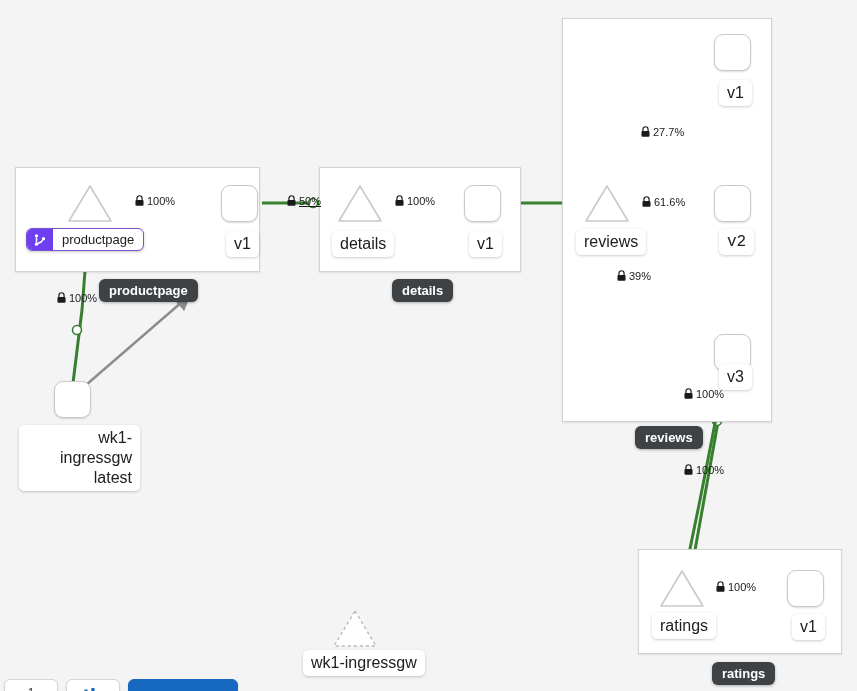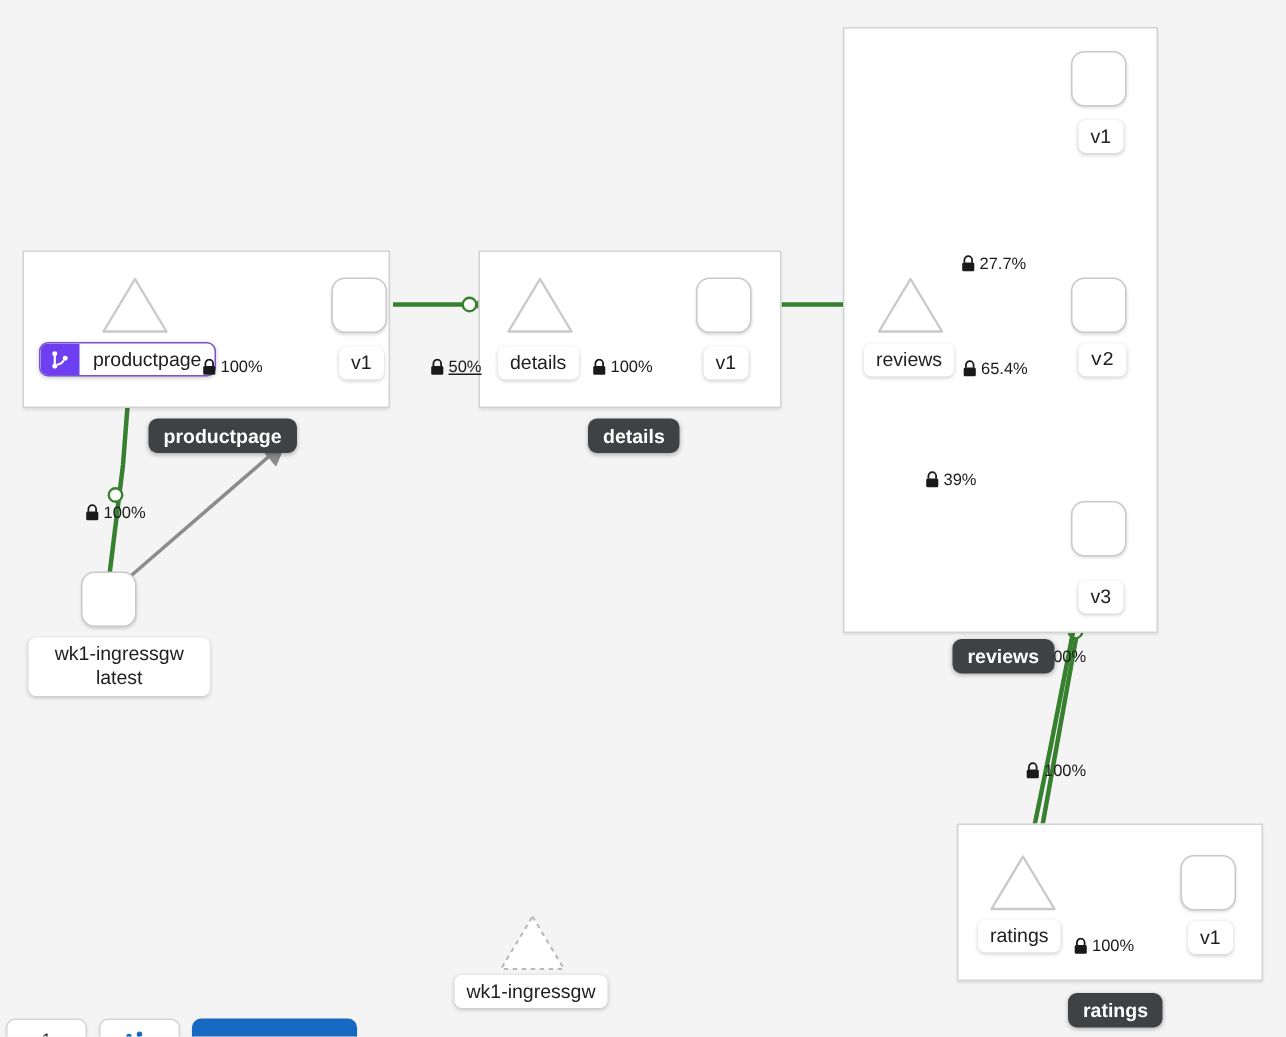--- a/index.html
+++ b/index.html
@@ -31,24 +31,24 @@
     background:#ffffff;border:1.5px solid #c9c9c9;
     box-shadow:0 1px 2px rgba(0,0,0,.14);
     box-sizing:border-box;
   }
 
   .nlabel{
     position:absolute;
     background:#ffffff;
     border-radius:5px;
     padding:3px 8px;
-    font-size:13px;
+    font-size:16px;
     color:#202020;
     white-space:pre-line;
-    text-align:center;
+    text-align:right;
     box-shadow:0 1px 3px rgba(0,0,0,.20);
     line-height:1.25;
   }
 
   
   .badge-label{
     position:absolute;
     display:flex;align-items:stretch;
     border:1.5px solid #7a52cc;
     border-radius:6px;
@@ -79,21 +79,20 @@
   }
 
   
   .elabel{
     position:absolute;
     display:flex;align-items:flex-start;gap:2px;
     font-size:11px;
     color:#1a1a1a;
     white-space:nowrap;
     pointer-events:none;
-    margin-top:44px;
   }
   .elabel .lock{width:11px;height:12px;display:inline-block;}
 
   
   .ghost-tri{position:absolute;}
 
   
   .toolbar{
     position:absolute;left:0;bottom:0;width:857px;height:12px;
     display:flex;align-items:flex-start;gap:8px;padding-left:4px;
@@ -202,21 +201,21 @@
   </div>
   <div class="nlabel" style="left:576px;top:229px;">reviews</div>
 
   <div class="node sq" style="left:714px;top:34px;"></div>
   <div class="nlabel" style="left:719px;top:80px;">v1</div>
 
   <div class="node sq" style="left:714px;top:185px;"></div>
   <div class="nlabel" style="left:719px;top:229px;font-family:Liberation Mono, monospace;">v2</div>
 
   <div class="node sq" style="left:714px;top:334px;"></div>
-  <div class="nlabel" style="left:719px;top:387px;">v3</div>
+  <div class="nlabel" style="left:719px;top:364px;">v3</div>
 
   <div class="node" style="left:658px;top:568px;">
     <svg class="tri-svg" width="48" height="42">
       <path d="M24,3 L45,38 L3,38 Z" fill="#ffffff" stroke="#c9c9c9" stroke-width="1.6" stroke-linejoin="round"></path>
     </svg>
   </div>
   <div class="nlabel" style="left:652px;top:613px;">ratings</div>
 
   <div class="node sq" style="left:787px;top:570px;"></div>
   <div class="nlabel" style="left:792px;top:614px;">v1</div>
@@ -270,21 +269,21 @@
       <rect x="1.6" y="5.4" width="8.8" height="6.4" rx="1.1" fill="#1a1a1a"></rect>
     </svg>
     <span>27.7%</span>
   </div>
 
   <div class="elabel" style="left:641px;top:196px;">
     <svg class="lock" viewBox="0 0 12 13">
       <path d="M3.2,5.5 V3.6 a2.8,2.8 0 0 1 5.6,0 V5.5" fill="none" stroke="#1a1a1a" stroke-width="1.3"></path>
       <rect x="1.6" y="5.4" width="8.8" height="6.4" rx="1.1" fill="#1a1a1a"></rect>
     </svg>
-    <span>65.4%</span>
+    <span>61.6%</span>
   </div>
 
   <div class="elabel" style="left:616px;top:270px;">
     <svg class="lock" viewBox="0 0 12 13">
       <path d="M3.2,5.5 V3.6 a2.8,2.8 0 0 1 5.6,0 V5.5" fill="none" stroke="#1a1a1a" stroke-width="1.3"></path>
       <rect x="1.6" y="5.4" width="8.8" height="6.4" rx="1.1" fill="#1a1a1a"></rect>
     </svg>
     <span>39%</span>
   </div>
 

